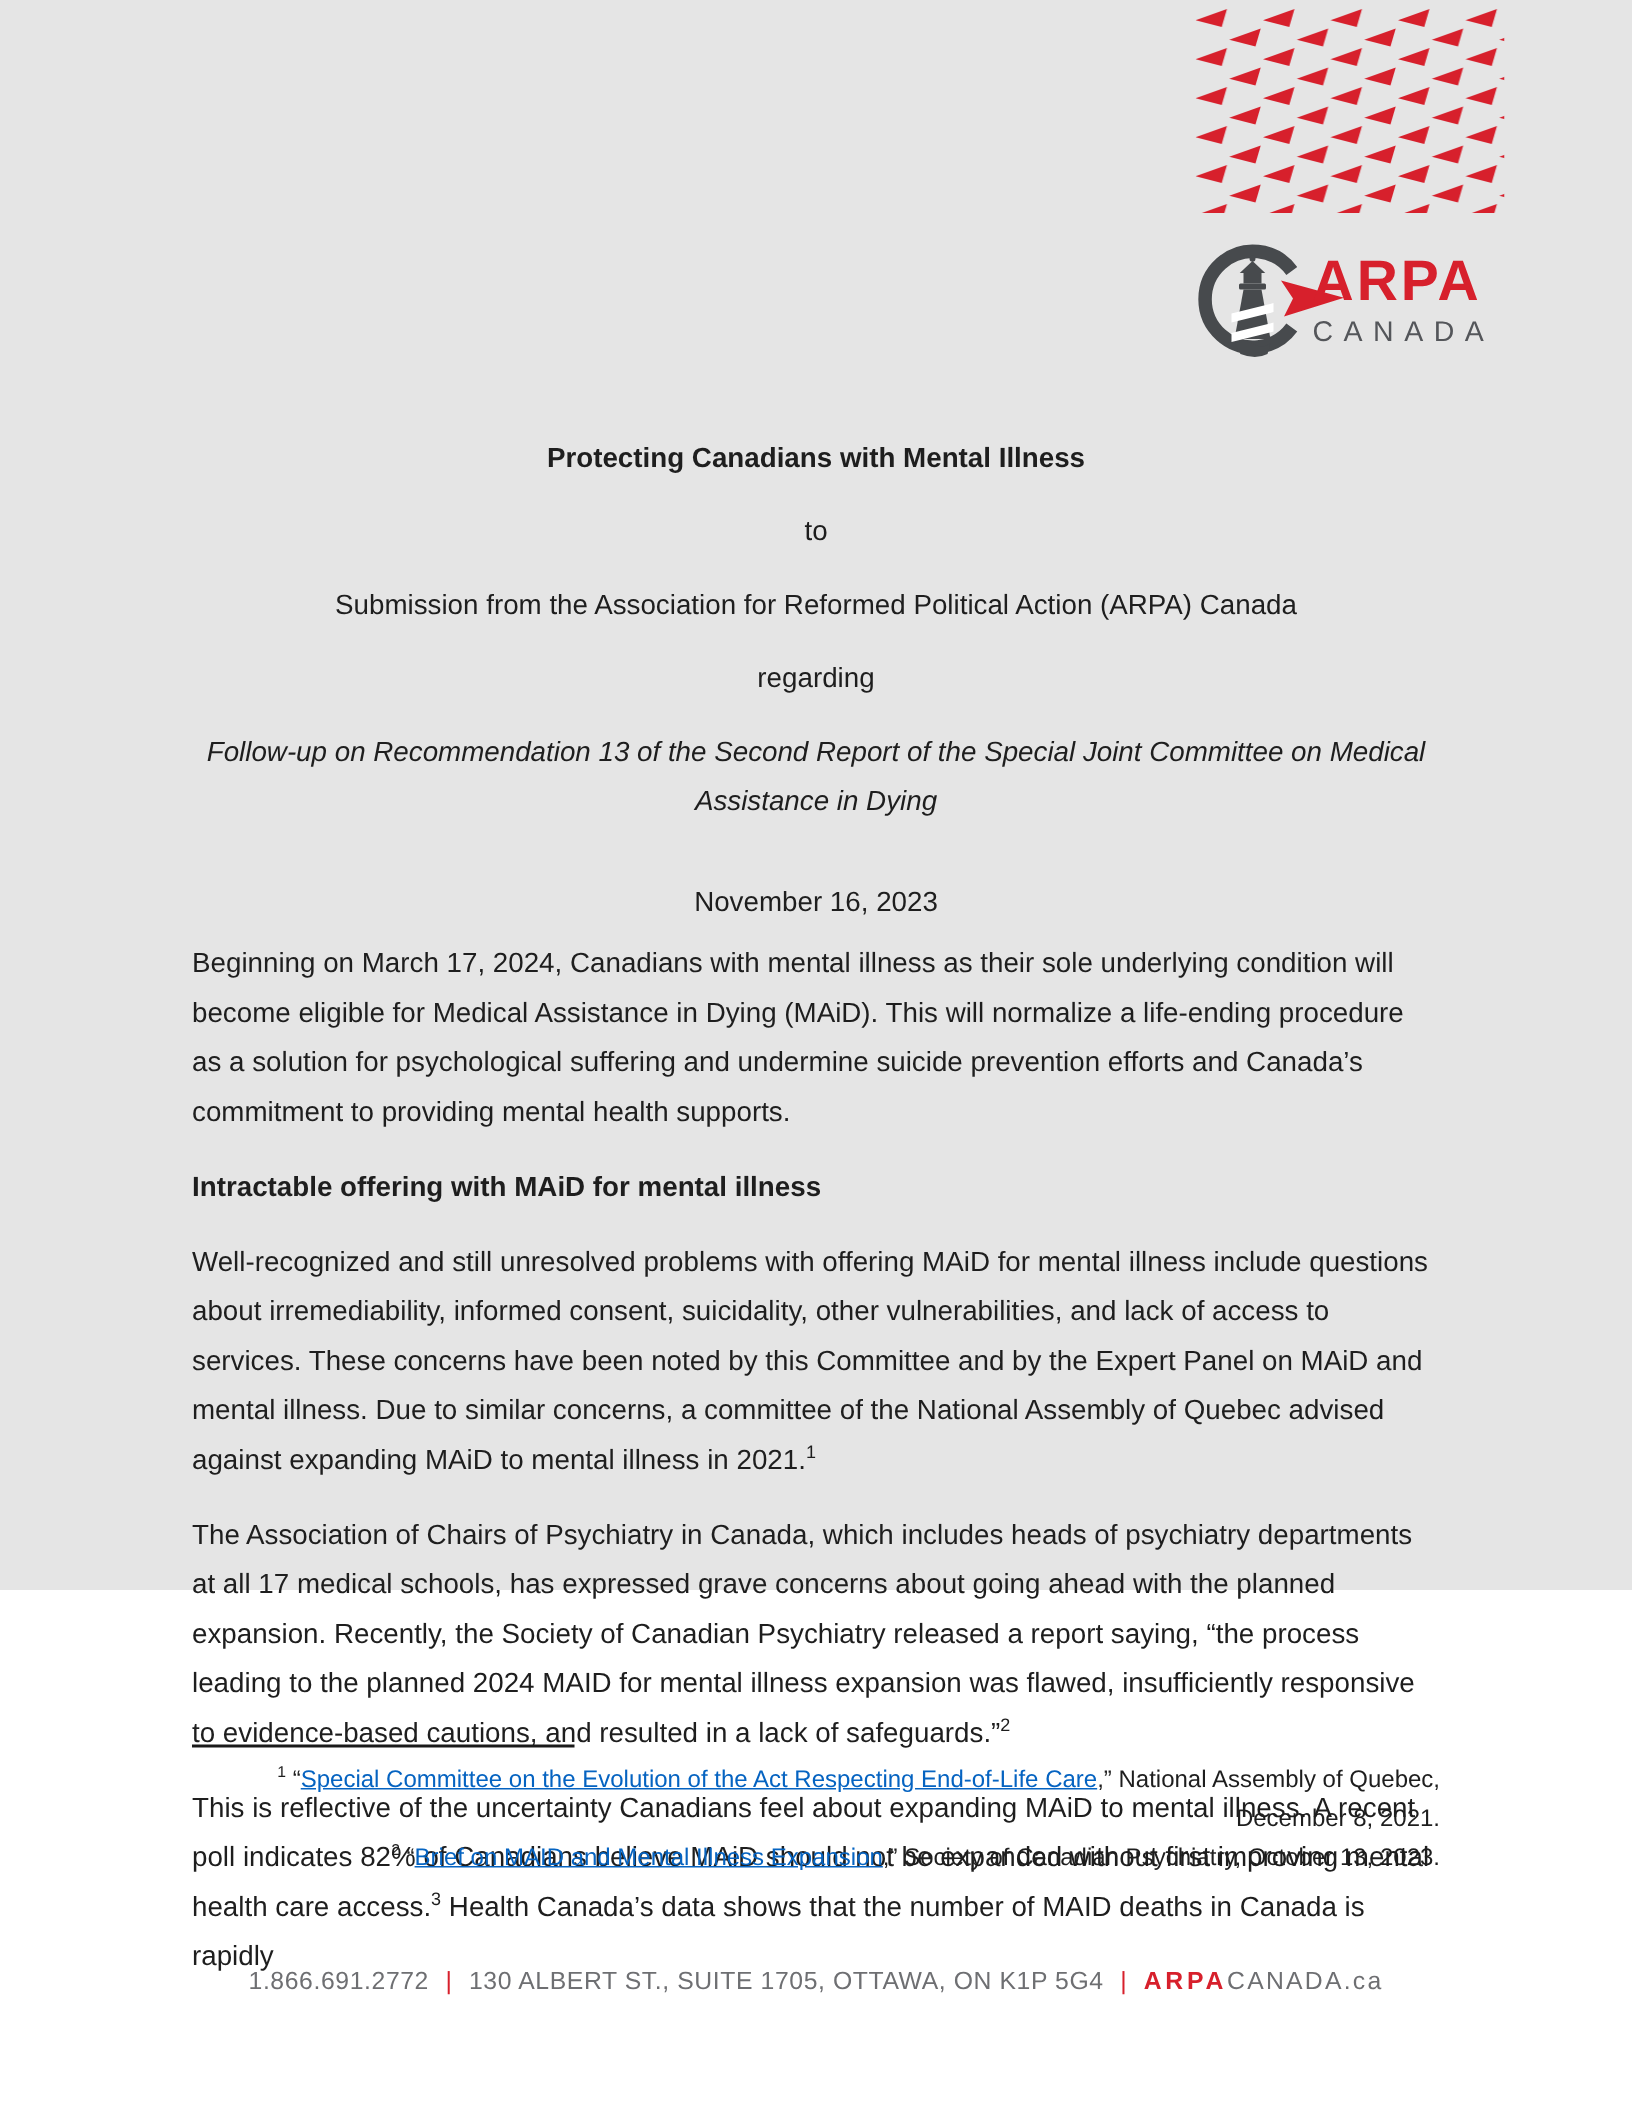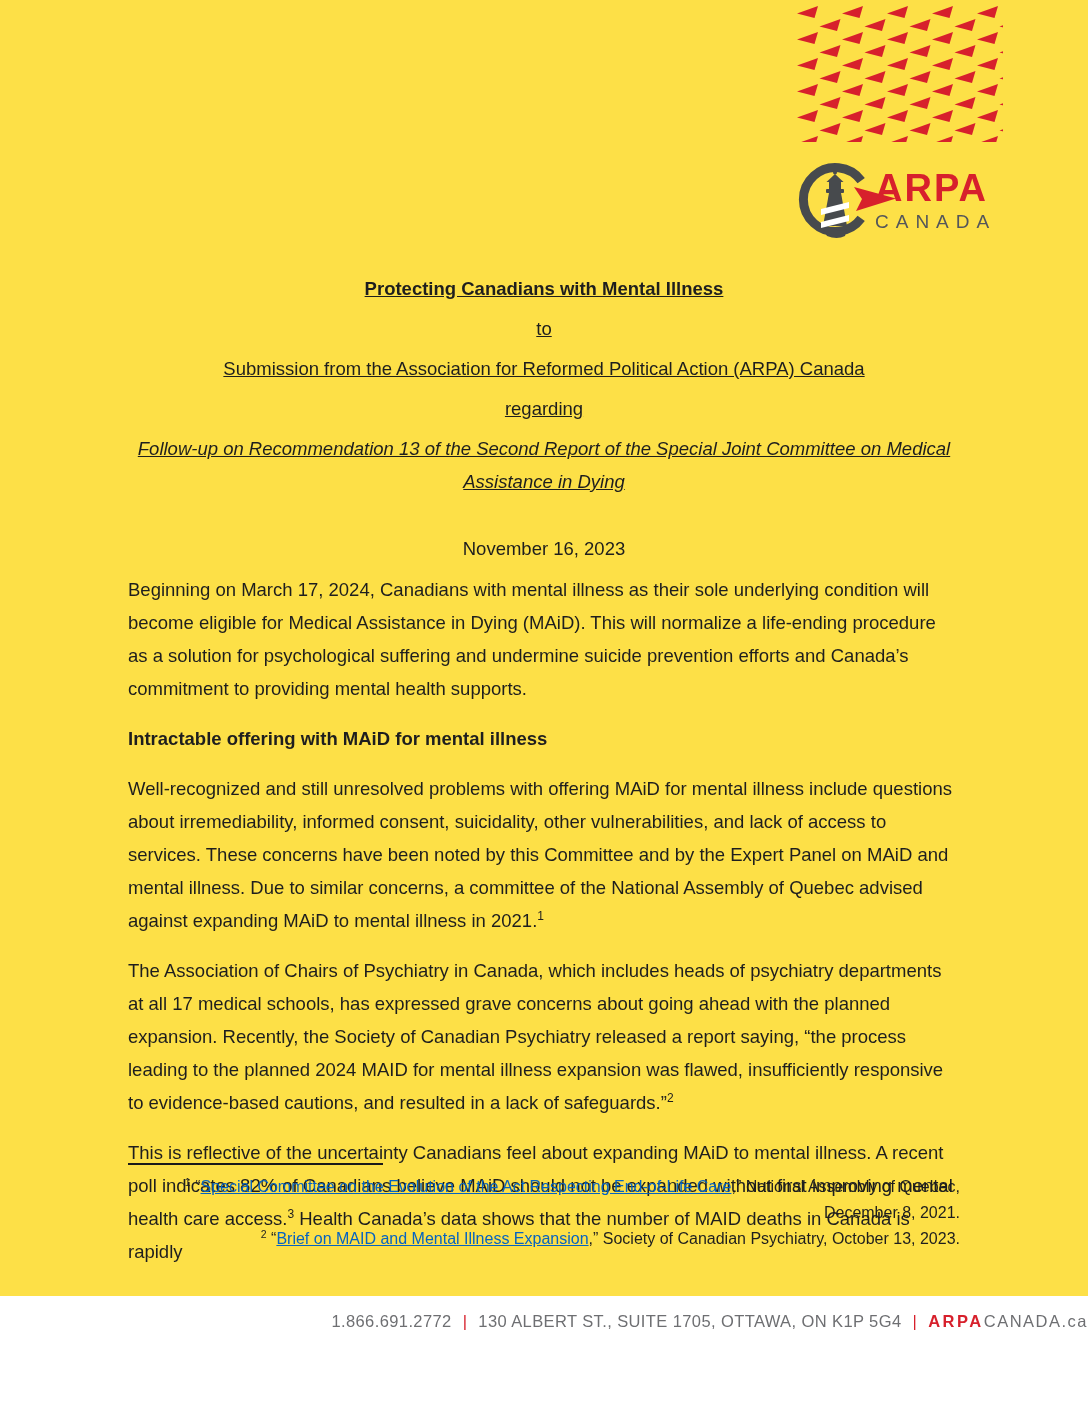--- a/index.html
+++ b/index.html
@@ -2,21 +2,21 @@
 <html><head>
 <meta charset="utf-8">
 <style>
   * { margin:0; padding:0; box-sizing:border-box; }
   html,body { background:#ffffff; }
   body {
     width:1088px; height:1408px; position:relative; overflow:hidden;
     font-family:"Liberation Sans", sans-serif;
     color:#1e1e1e;
   }
-  .page { position:relative; width:1088px; height:1296px; background:#fde047; }
+  .page { position:relative; width:1088px; height:1060px; background:#e5e5e5; }
 
   
   .logo-block { position:absolute; top:6px; left:797px; width:208px; }
   .plane-pattern-svg { display:block; }
   .logo-row { display:flex; align-items:center; margin-top:14px; }
   .lighthouse-svg { flex:0 0 auto; }
   .logo-text { margin-left:-24px; }
   .logo-arpa {
     font-size:38px; font-weight:bold; color:#d7202c;
     letter-spacing:2px; line-height:1;
@@ -26,42 +26,42 @@
     margin-top:5px; line-height:1;
   }
 
   
   .content {
     position:absolute; top:0; left:128px; width:832px;
     padding-top:272px;
     font-size:18.5px; line-height:33px;
   }
   .content p { margin:0 0 17px; }
-  p.tline { text-align:center; margin:0 0 7px;text-decoration:underline; }
+  p.tline { text-align:center; margin:16px 0 7px; }
   .bold { font-weight:bold; }
   .italic { font-style:italic; }
   .date-line { text-align:center; margin:34px 0 8px !important; }
   sup.fn-ref { font-size:12px; line-height:0; }
 
   
   .footnotes {
     position:absolute; top:1163px; left:128px; width:832px;
     font-size:16px; line-height:26px;
   }
   .fn-separator {
     width:255px; border-top:2px solid #1a1a1a; margin-bottom:9px;
   }
   .footnote { margin:0;text-align:right; }
   .footnote sup { font-size:10.5px; line-height:0; }
   .fn-link { color:#0563c1; text-decoration:underline; cursor:pointer; }
 
   
   .page-footer {
     position:absolute; top:1312px; left:0; width:1088px;
-    text-align:right; font-size:16.5px; color:#6e6f72;
+    text-align:center; font-size:16.5px; color:#6e6f72;
     letter-spacing:0.4px; white-space:nowrap;
   }
   .page-footer .pipe { color:#d7202c; margin:0 11px; }
   .page-footer .brand-red { color:#d7202c; font-weight:bold; letter-spacing:2.5px; }
   .page-footer .brand-rest { letter-spacing:1.5px; }
 </style>
 </head>
 <body>
 
 <div class="page">

